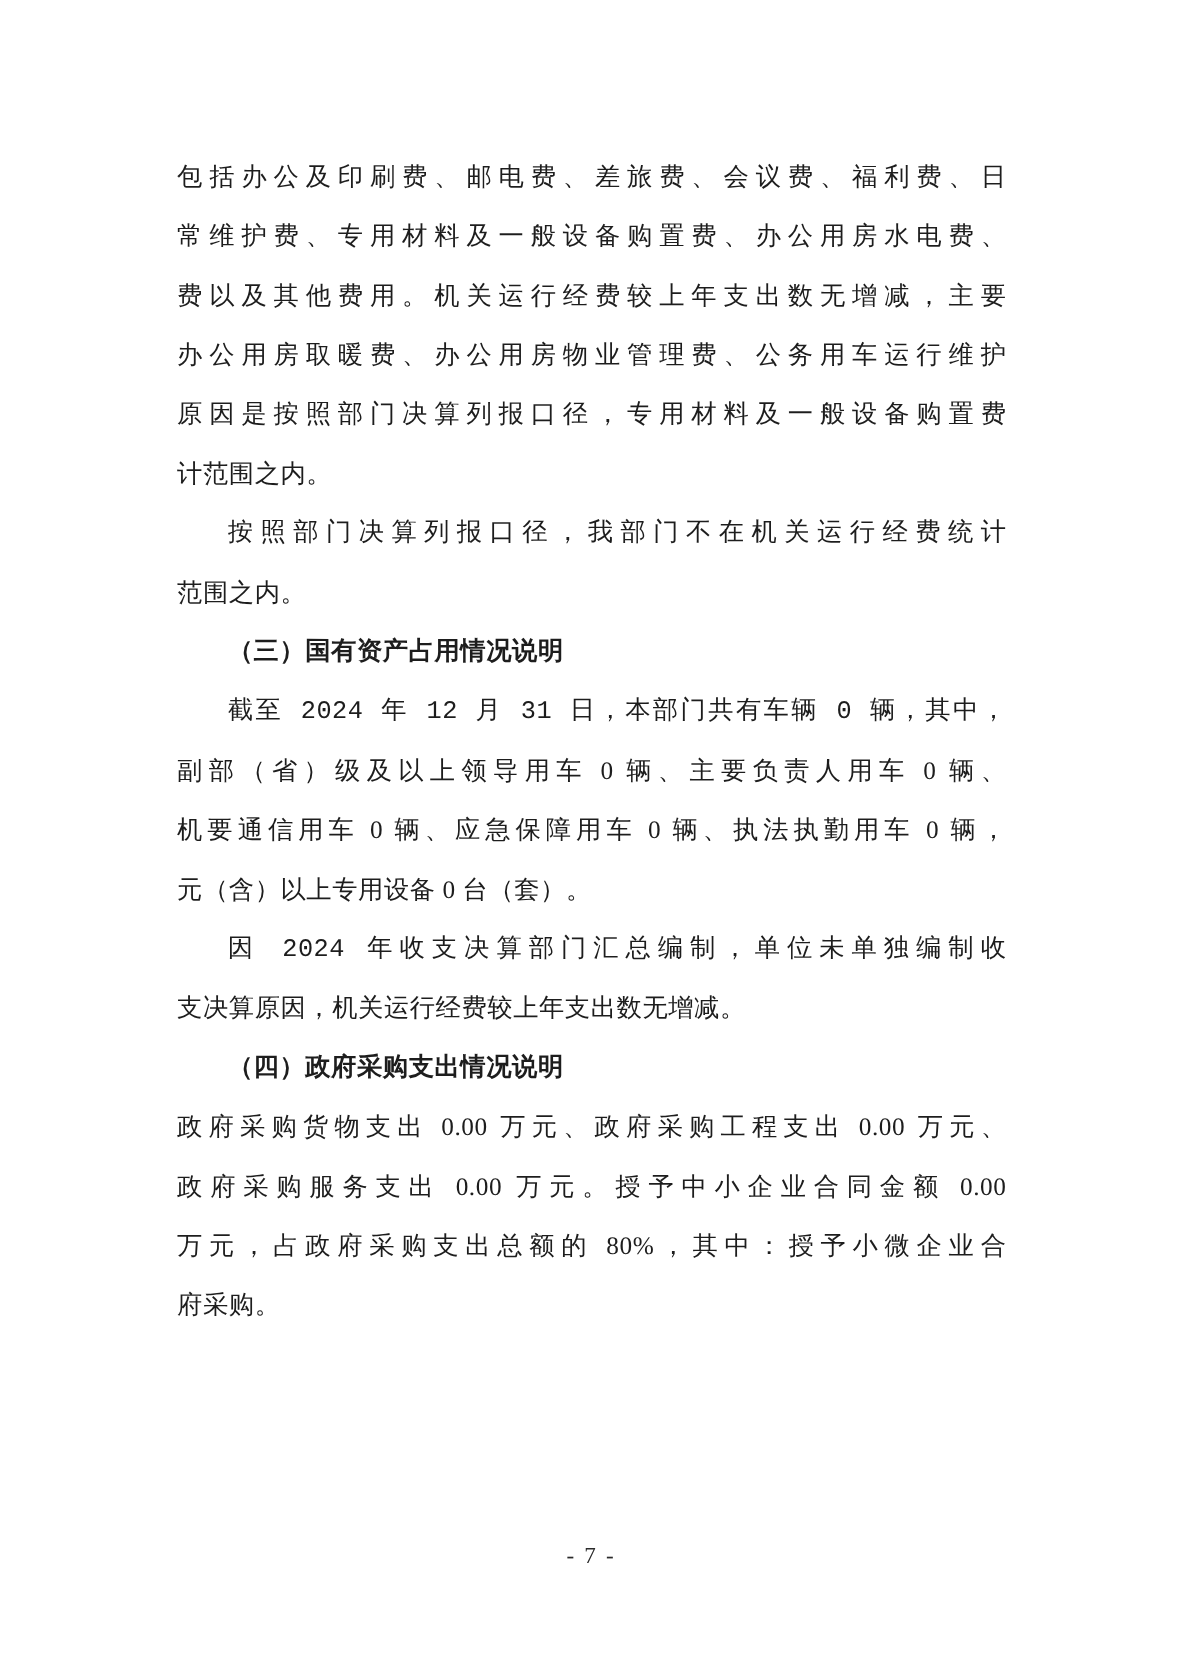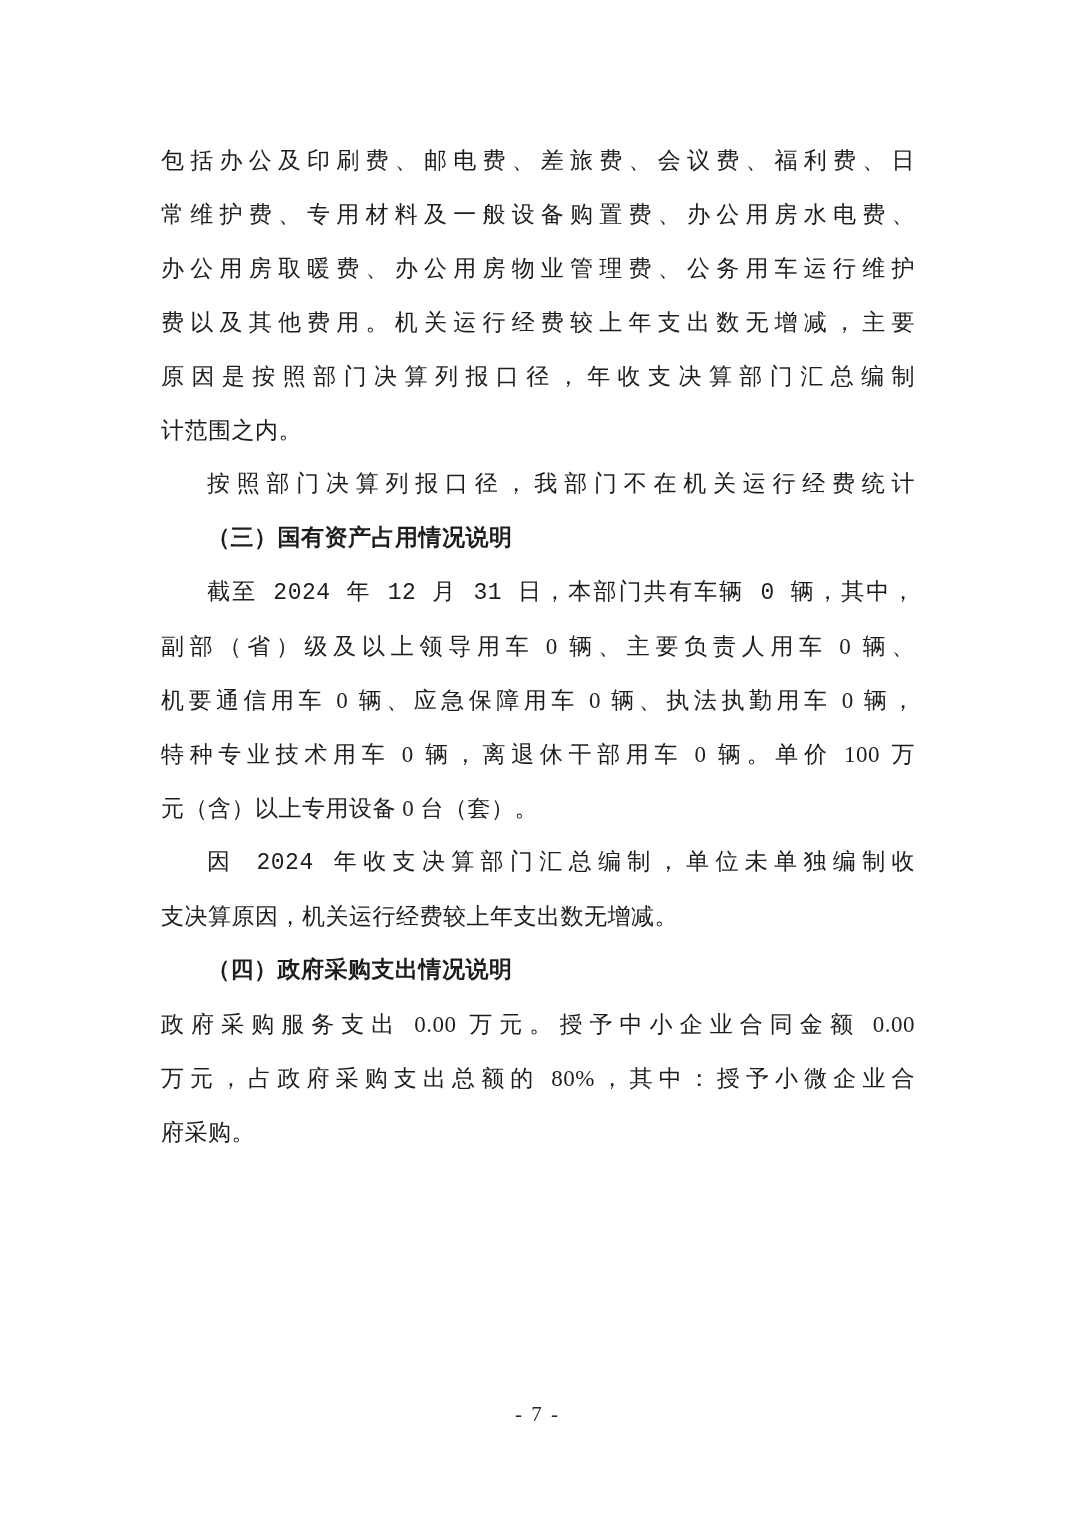--- a/index.html
+++ b/index.html
@@ -57,32 +57,33 @@
     color: #2a2a2a;
   }
 </style>
 </head>
 <body>
 
 <div class="page">
   <div class="doc">
     <div class="line j">包括办公及印刷费、邮电费、差旅费、会议费、福利费、日</div>
     <div class="line j">常维护费、专用材料及一般设备购置费、办公用房水电费、</div>
+    <div class="line j">费以及其他费用。机关运行经费较上年支出数无增减，主要</div>
     <div class="line j">办公用房取暖费、办公用房物业管理费、公务用车运行维护</div>
-    <div class="line j">费以及其他费用。机关运行经费较上年支出数无增减，主要</div>
-    <div class="line j">原因是按照部门决算列报口径，年收支决算部门汇总编制</div>
+    <div class="line j">原因是按照部门决算列报口径，专用材料及一般设备购置费</div>
     <div class="line">计范围之内。</div>
     <div class="line j ind">按照部门决算列报口径，我部门不在机关运行经费统计</div>
+    <div class="line">范围之内。</div>
     <div class="line h ind">（三）国有资产占用情况说明</div>
     <div class="line j ind">截至 2024 年 12 月 31 日，本部门共有车辆 0 辆，其中，</div>
     <div class="line j">副部（省）级及以上领导用车 0 辆、主要负责人用车 0 辆、</div>
     <div class="line j">机要通信用车 0 辆、应急保障用车 0 辆、执法执勤用车 0 辆，</div>
-    <div class="line j">特种专业技术用车 0 辆，离退休干部用车 0 辆。单价 100 万</div>
     <div class="line">元（含）以上专用设备 0 台（套）。</div>
     <div class="line j ind">因 2024 年收支决算部门汇总编制，单位未单独编制收</div>
     <div class="line">支决算原因，机关运行经费较上年支出数无增减。</div>
     <div class="line h ind">（四）政府采购支出情况说明</div>
+    <div class="line j">政府采购货物支出 0.00 万元、政府采购工程支出 0.00 万元、</div>
     <div class="line j">政府采购服务支出 0.00 万元。授予中小企业合同金额 0.00</div>
     <div class="line j">万元，占政府采购支出总额的 80%，其中：授予小微企业合</div>
     <div class="line">府采购。</div>
   </div>
   <div class="footer">- 7 -</div>
 </div>
 
 </body></html>

